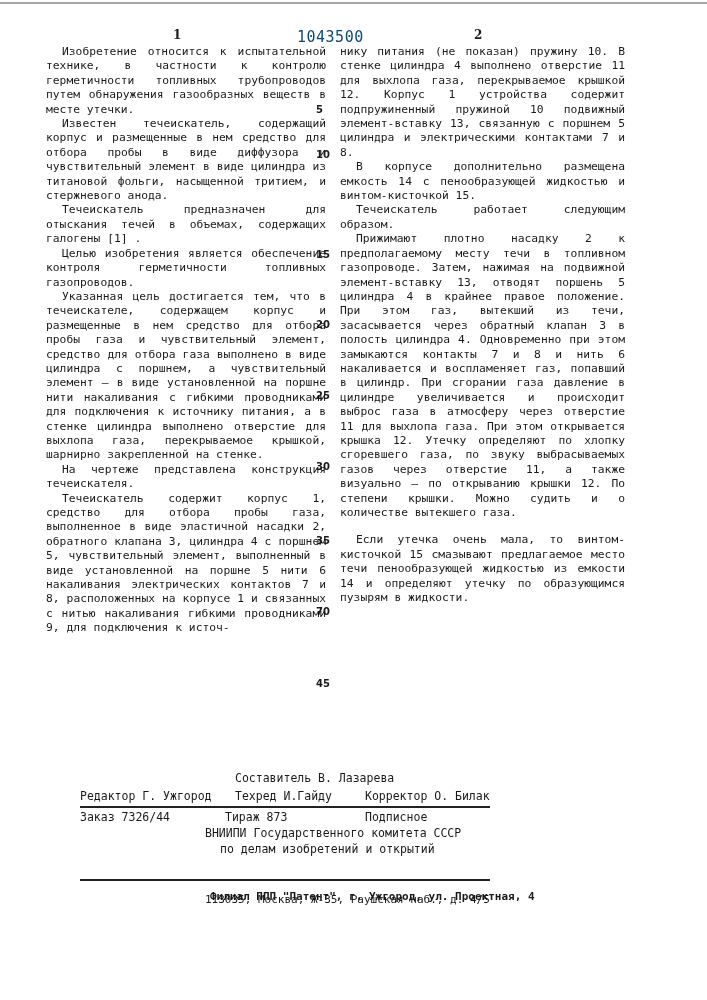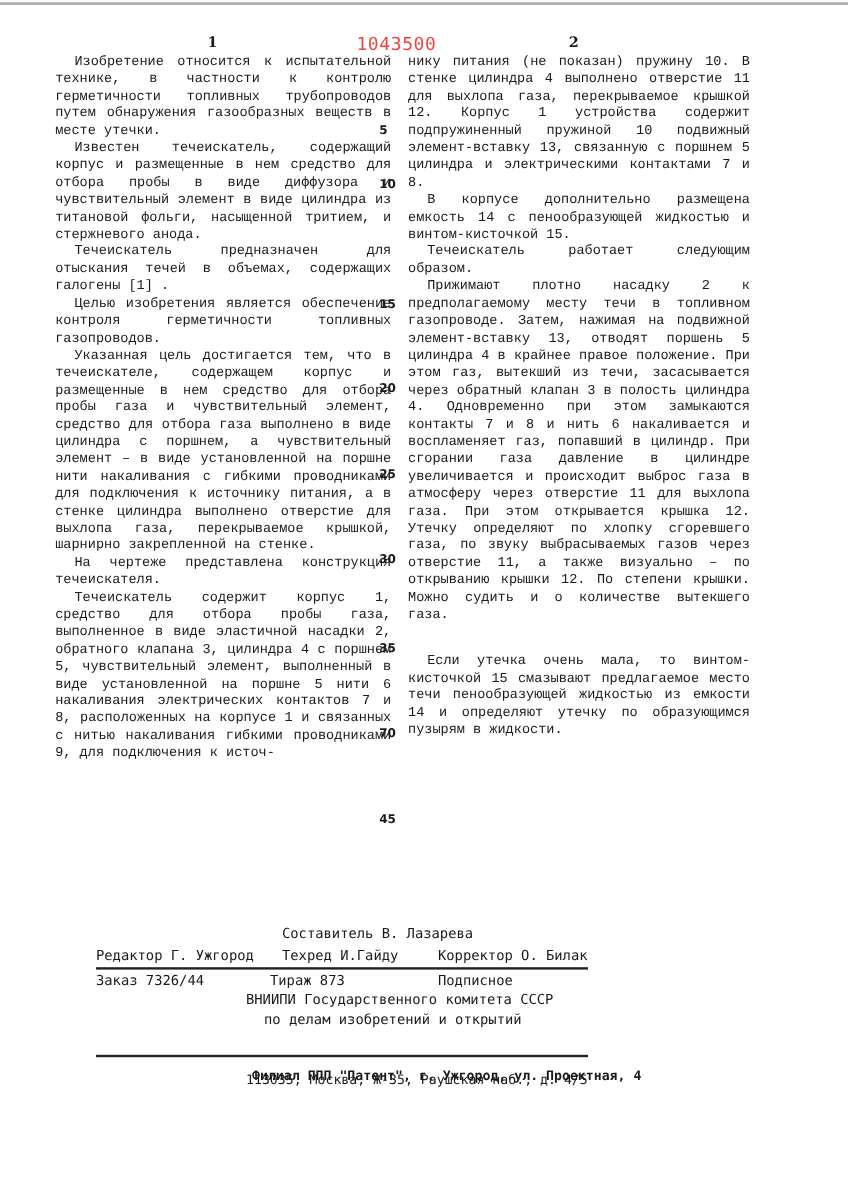--- a/index.html
+++ b/index.html
@@ -5,27 +5,27 @@
   html, body { margin: 0; padding: 0; background: #ffffff; }
   body {
     width: 707px; height: 1000px; position: relative; overflow: hidden;
     font-family: "DejaVu Sans Mono", "Liberation Mono", monospace;
     color: #1a1a1a;
   }
   .topline { position: absolute; left: 0; top: 2px; width: 707px; height: 2px; background: #6a6a6a; opacity: .6; }
   .pnum { position: absolute; top: 28px; font-size: 12px; font-weight: bold; font-family: "DejaVu Serif", serif; }
   .pnum.left { left: 173px; }
   .pnum.right { left: 474px; }
-  .docnum { position: absolute; top: 28px; left: 297px; font-size: 15px; font-family: "DejaVu Sans Mono", monospace; letter-spacing: 0.5px; color: #ef4444; text-align: right; }
-  .col { position: absolute; font-size: 11.3px; line-height: 14.4px; font-family: Liberation Mono, monospace; }
+  .docnum { position: absolute; top: 28px; left: 297px; font-size: 15px; font-family: "DejaVu Sans Mono", monospace; letter-spacing: 0.5px; color: #0c4a6e; text-align: right; }
+  .col { position: absolute; font-size: 11.3px; line-height: 14.4px; }
   .col.left { left: 46px; top: 45px; width: 280px; }
   .col.right { left: 340px; top: 45px; width: 285px; }
   .col p { margin: 0; text-indent: 16px; text-align: justify; }
   .col p.noindent { text-indent: 0; }
-  .col p.gap { margin-top: 24px; }
+  .col p.gap { margin-top: 13px; }
   .linenum { position: absolute; left: 316px; font-size: 10px; font-weight: bold; font-family: "DejaVu Sans", sans-serif; }
   .footer { position: absolute; left: 80px; width: 540px; font-size: 11.5px; font-family: "DejaVu Sans Mono", monospace; }
   .footer .row { position: absolute; white-space: nowrap; }
   .hr { position: absolute; left: 80px; width: 405px; height: 2px; background: #222; }
 </style>
 </head>
 <body>
 
 <div class="topline"></div>
 

